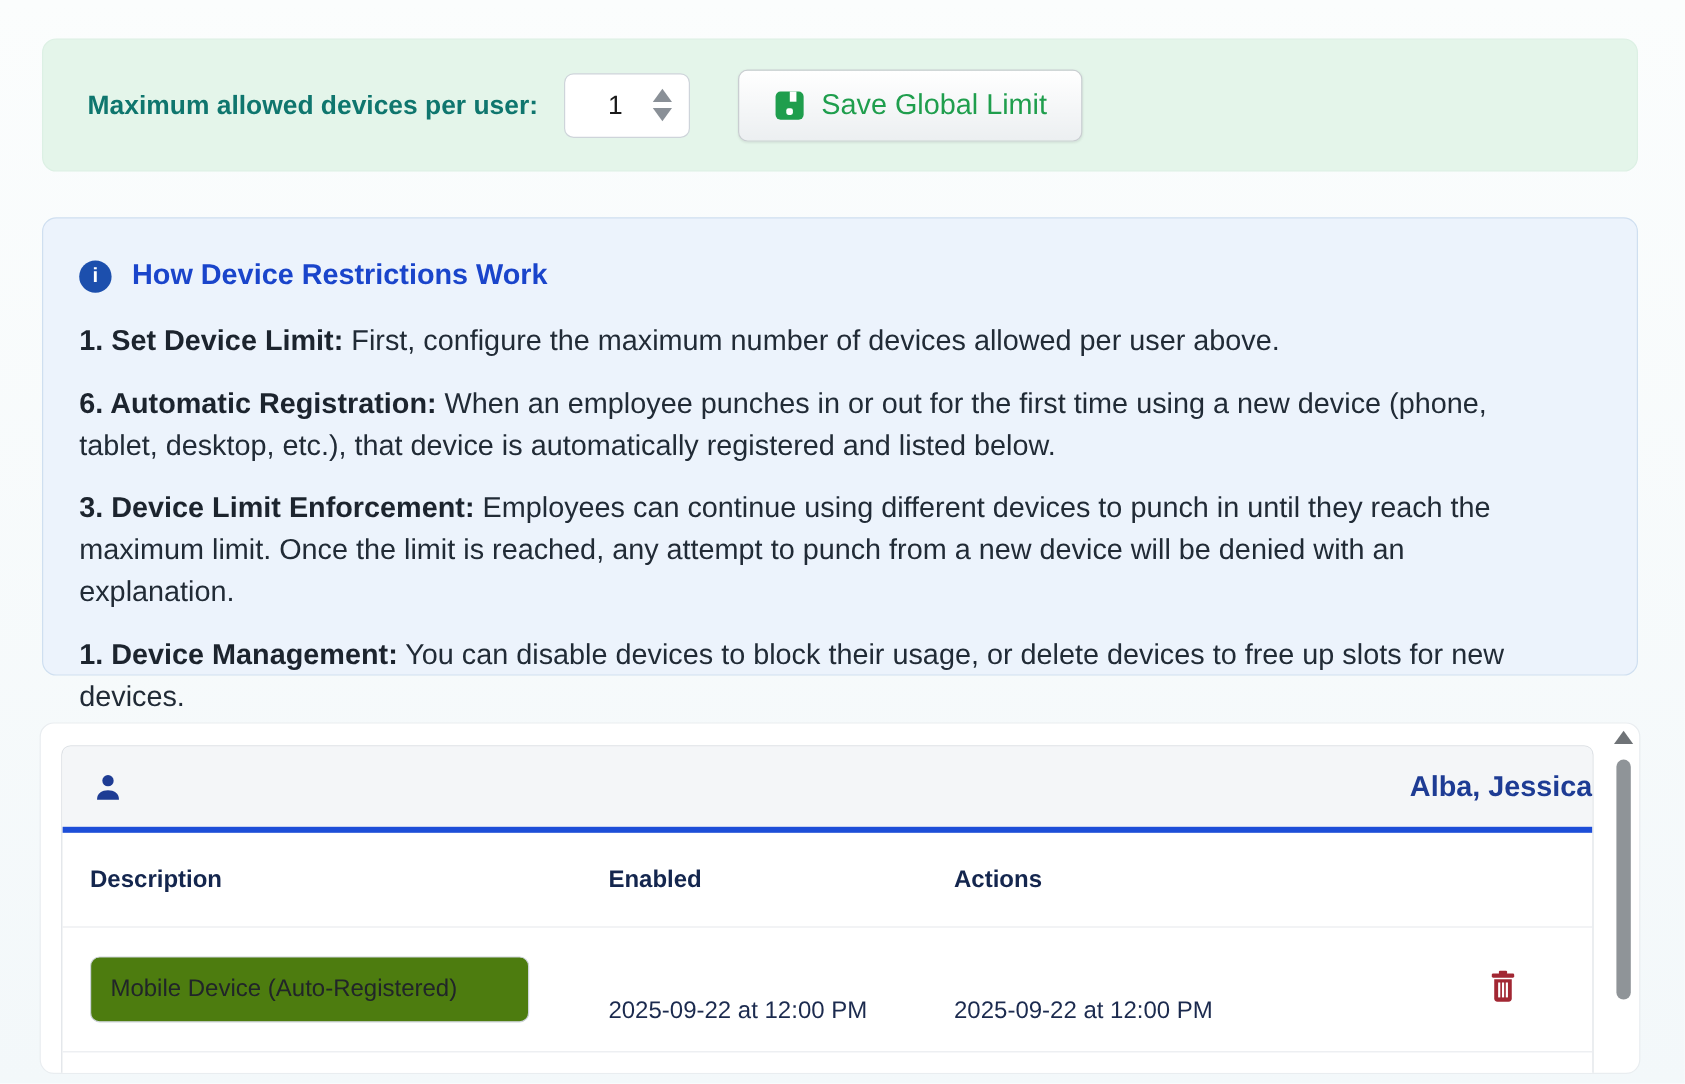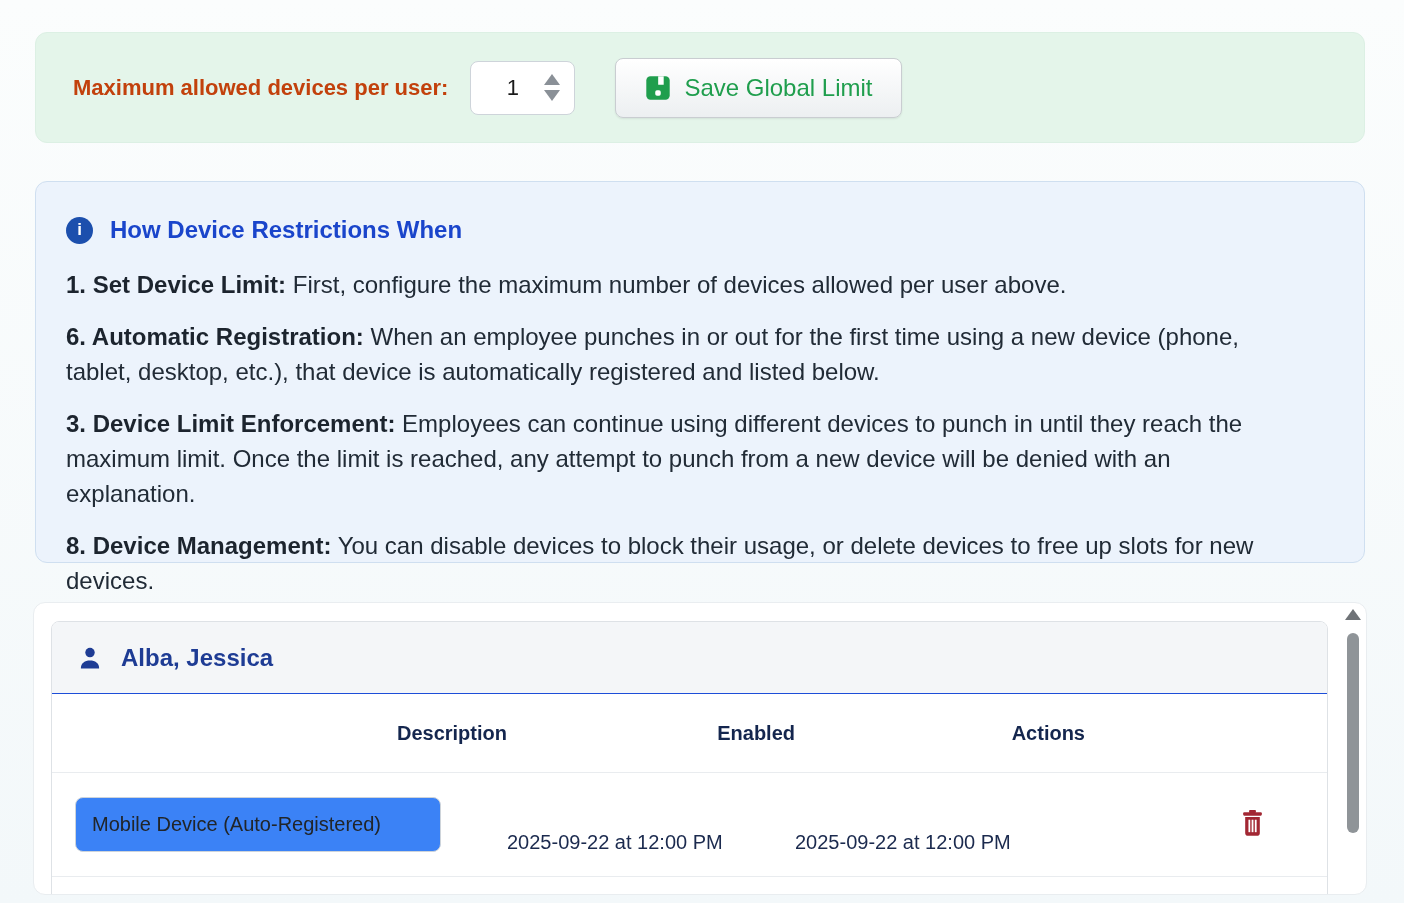--- a/index.html
+++ b/index.html
@@ -10,21 +10,21 @@
     position:relative; overflow:hidden;
     color:#212b36;
   }
 
   
   .limit-banner {
     position:absolute; left:35px; top:32px; width:1330px; height:111px;
     background:#e4f5ea; border:1px solid #dcf0e4; border-radius:12px;
     display:flex; align-items:center; padding-left:37px;
   }
-  .limit-label { font-size:22px; font-weight:700; color:#c2410c; }
+  .limit-label { font-size:22px; font-weight:700; color:#0f766e; }
   .number-input {
     margin-left:22px; width:105px; height:54px; background:#fff;
     border:1px solid #ced4da; border-radius:8px;
     display:flex; align-items:center; padding:0 12px; cursor:text;
   }
   .number-value { flex:1; text-align:center; font-size:22px; color:#1a1a1a; }
   .spinner { display:flex; flex-direction:column; gap:5px; align-items:center; width:20px; }
   .tri-up { width:0; height:0; border-left:8px solid transparent; border-right:8px solid transparent; border-bottom:11px solid #8a9097; }
   .tri-down { width:0; height:0; border-left:8px solid transparent; border-right:8px solid transparent; border-top:11px solid #8a9097; }
   .save-btn {
@@ -56,36 +56,36 @@
   .devices-card {
     position:absolute; left:33px; top:602px; width:1334px; height:293px;
     background:#fff; border:1px solid #e9edf0; border-radius:12px;
     overflow:hidden;
   }
   .user-section {
     position:absolute; left:17px; top:18px; width:1277px; height:400px;
     border:1px solid #dee2e6; border-radius:8px; overflow:hidden; background:#fff;
   }
   .user-header {
-    height:72px; background:#f4f6f8; border-bottom:1px solid #1d4ed8;
-    display:flex; align-items:center; padding-left:24px; gap:17px;
+    height:72px; background:#f4f6f8; border-bottom:5px solid #1d4ed8;
+    display:flex; align-items:center; padding-left:24px; gap:17px;justify-content:space-between;
   }
   .user-name { font-size:24px; font-weight:700; color:#1e3c94; }
 
   .grid-row {
     display:grid; grid-template-columns:432px 288px 290px 141px 1fr;
     padding-left:23px; padding-right:14px; align-items:center;
   }
   .thead-row { height:79px; border-bottom:1px solid #e9ecef; }
-  .th { font-size:20px; font-weight:700; color:#14264e;text-align:right; }
+  .th { font-size:20px; font-weight:700; color:#14264e; }
   .data-row { height:104px; border-bottom:1px solid #e9ecef; }
   .desc-input {
     width:366px; height:55px; border:1px solid #ced4da; border-radius:8px;
     padding:0 16px; font-size:20px; color:#212529;
-    font-family:"Liberation Sans",sans-serif; background:#3b82f6; outline:none;
+    font-family:"Liberation Sans",sans-serif; background:#4d7c0f; outline:none;
   }
   .date-cell { font-size:20px; color:#1b2a4e;margin-top:36px; }
 
   .toggle {
     width:89px; height:39px; border-radius:20px; background:#ced4da;
     position:relative; cursor:pointer;
   }
   .toggle.on { background:#22a43e; }
   .toggle .knob {
     position:absolute; top:4px; width:31px; height:31px; border-radius:50%;
@@ -124,26 +124,26 @@
         <rect x="6.3" y="9.4" width="3.4" height="3.4" rx="1.1" fill="#ffffff"></rect>
       </svg>
     </span>
     <span>Save Global Limit</span>
   </button>
 </div>
 
 <div class="info-panel">
   <div class="info-header">
     <span class="info-badge">i</span>
-    <span class="info-title">How Device Restrictions When</span>
+    <span class="info-title">How Device Restrictions Work</span>
   </div>
   <p class="info-item"><b>1. Set Device Limit:</b><span> First, configure the maximum number of devices allowed per user above.</span></p>
   <p class="info-item"><b>6. Automatic Registration:</b><span> When an employee punches in or out for the first time using a new device (phone, tablet, desktop, etc.), that device is automatically registered and listed below.</span></p>
   <p class="info-item"><b>3. Device Limit Enforcement:</b><span> Employees can continue using different devices to punch in until they reach the maximum limit. Once the limit is reached, any attempt to punch from a new device will be denied with an explanation.</span></p>
-  <p class="info-item"><b>8. Device Management:</b><span> You can disable devices to block their usage, or delete devices to free up slots for new devices.</span></p>
+  <p class="info-item"><b>1. Device Management:</b><span> You can disable devices to block their usage, or delete devices to free up slots for new devices.</span></p>
 </div>
 
 <div class="devices-card">
   <div class="user-section">
     <div class="user-header">
       <span class="icon">
         <svg width="28" height="28" viewBox="0 0 16 16" fill="#1e3c94">
           <circle cx="8" cy="4.9" r="2.7"></circle>
           <path d="M2.8 13.6c0-2.7 2.3-4.2 5.2-4.2s5.2 1.5 5.2 4.2v.4H2.8z"></path>
         </svg>

